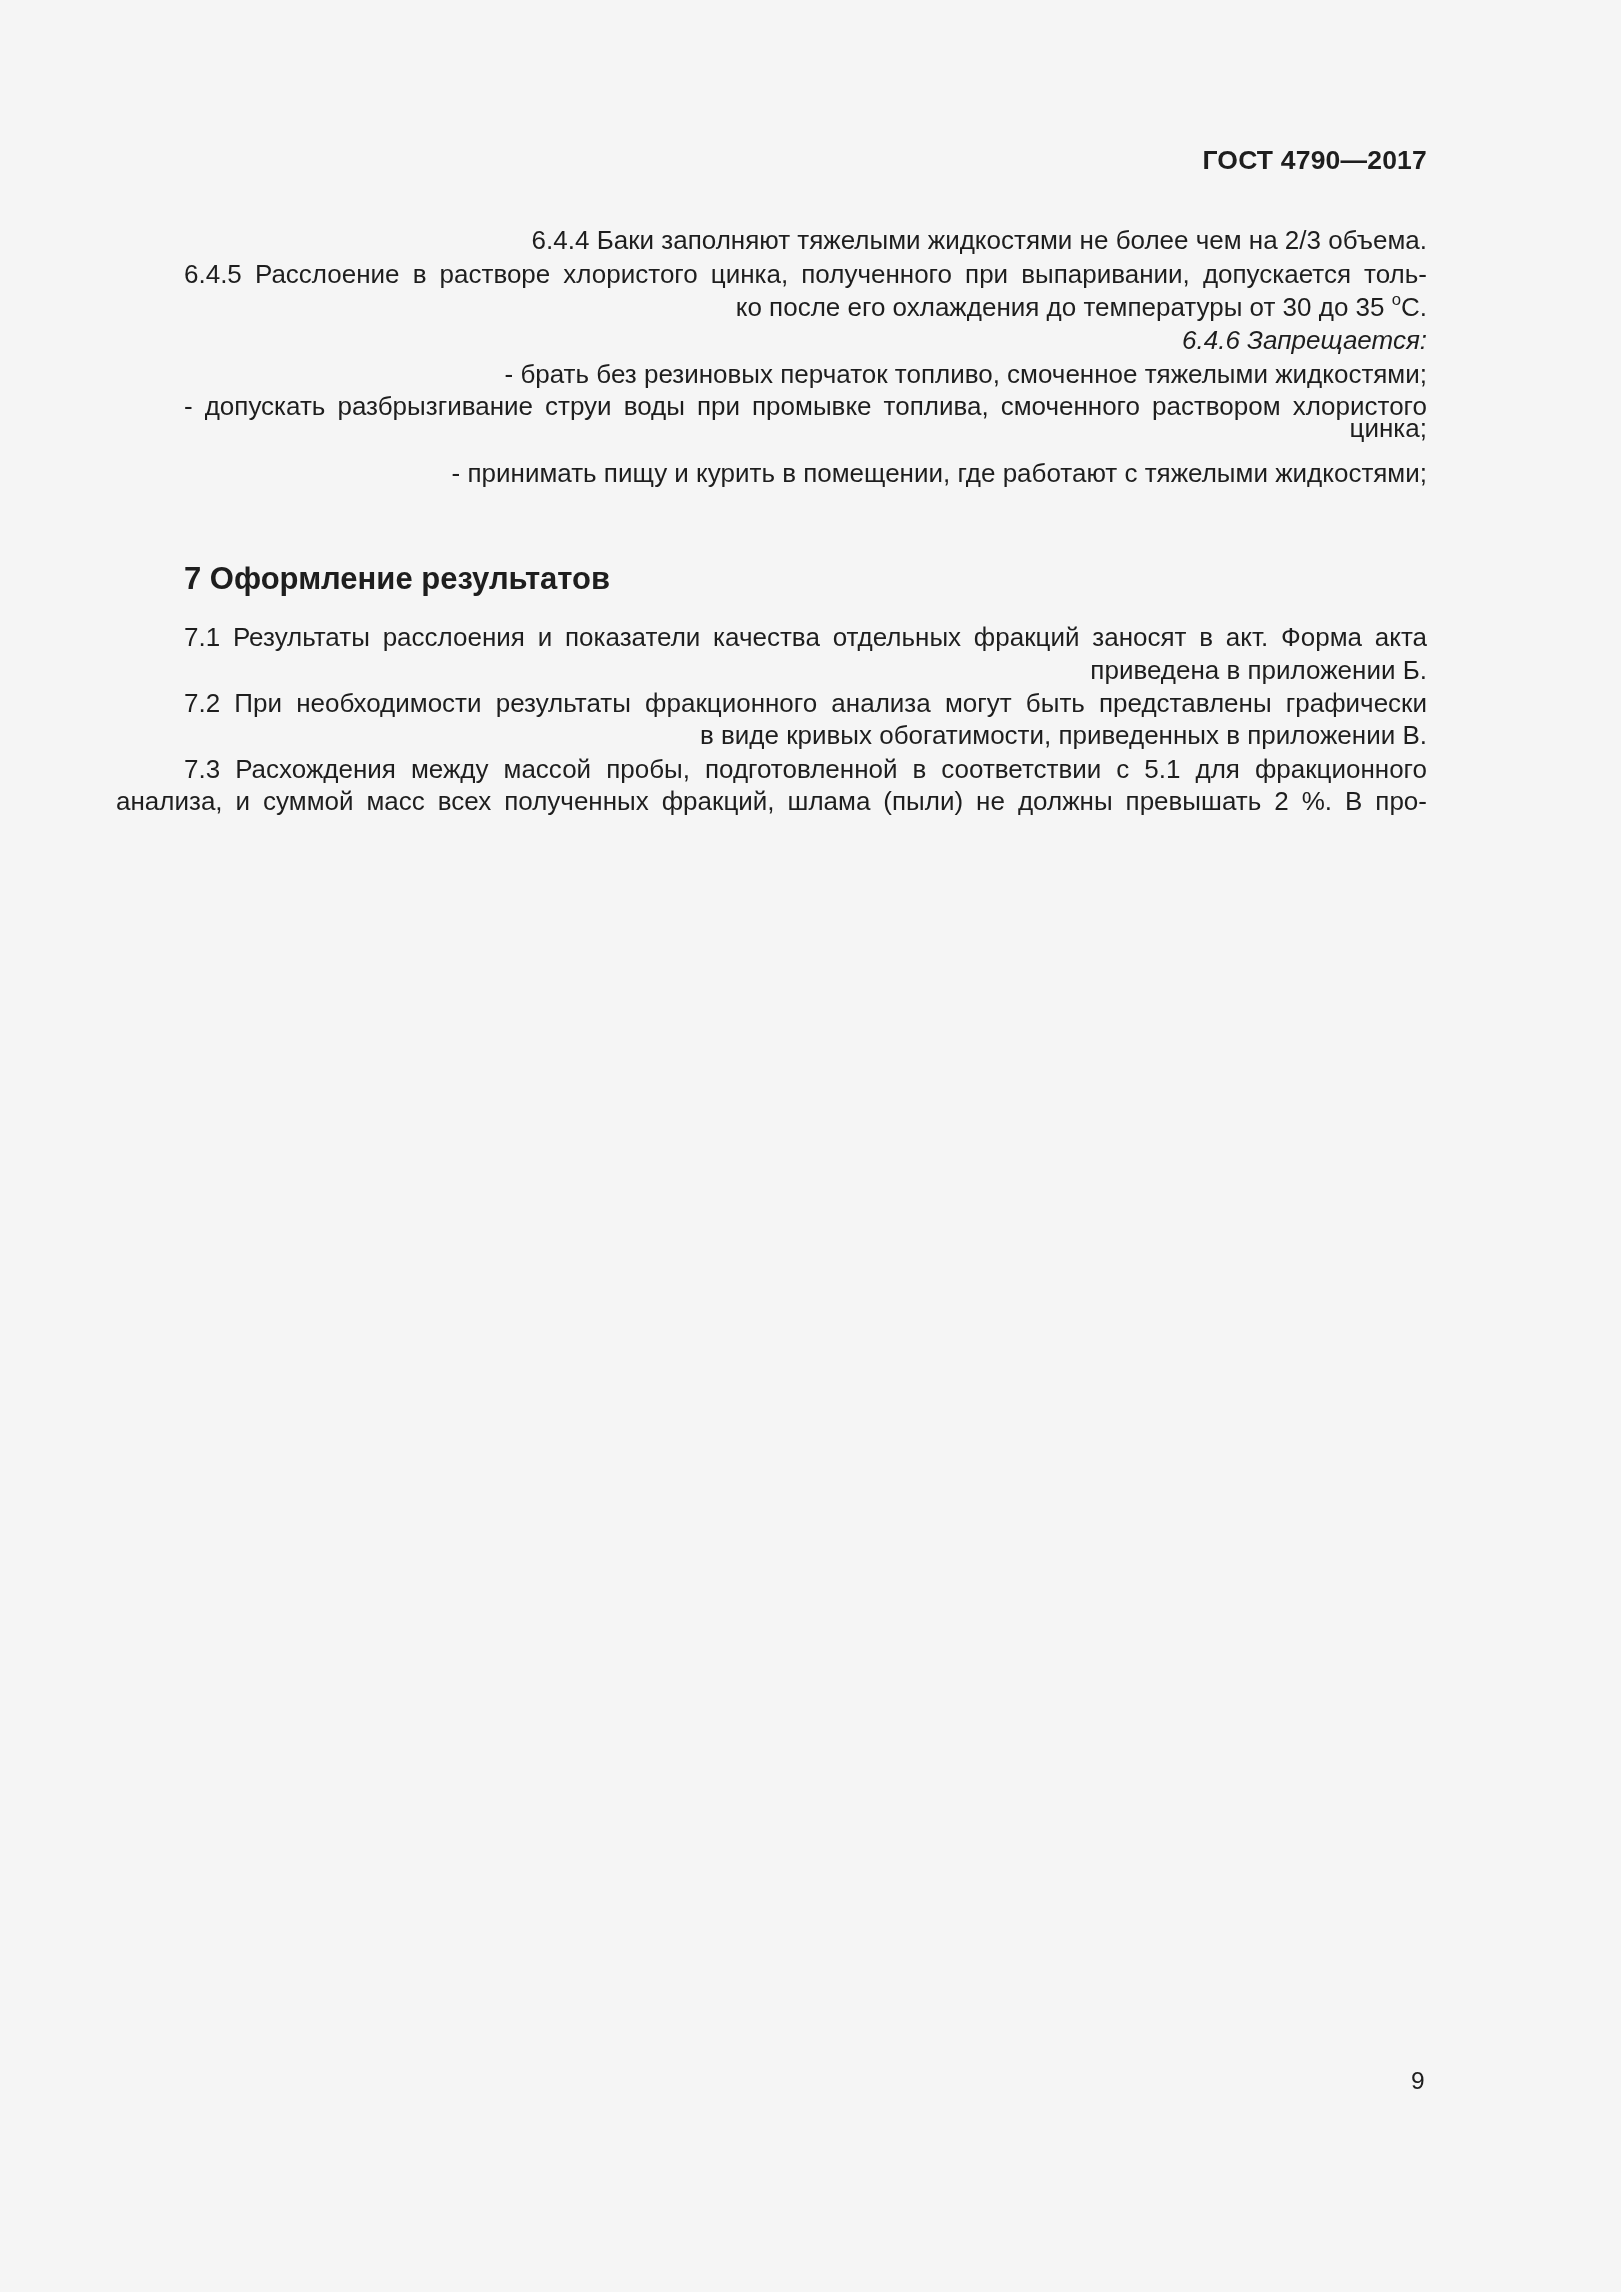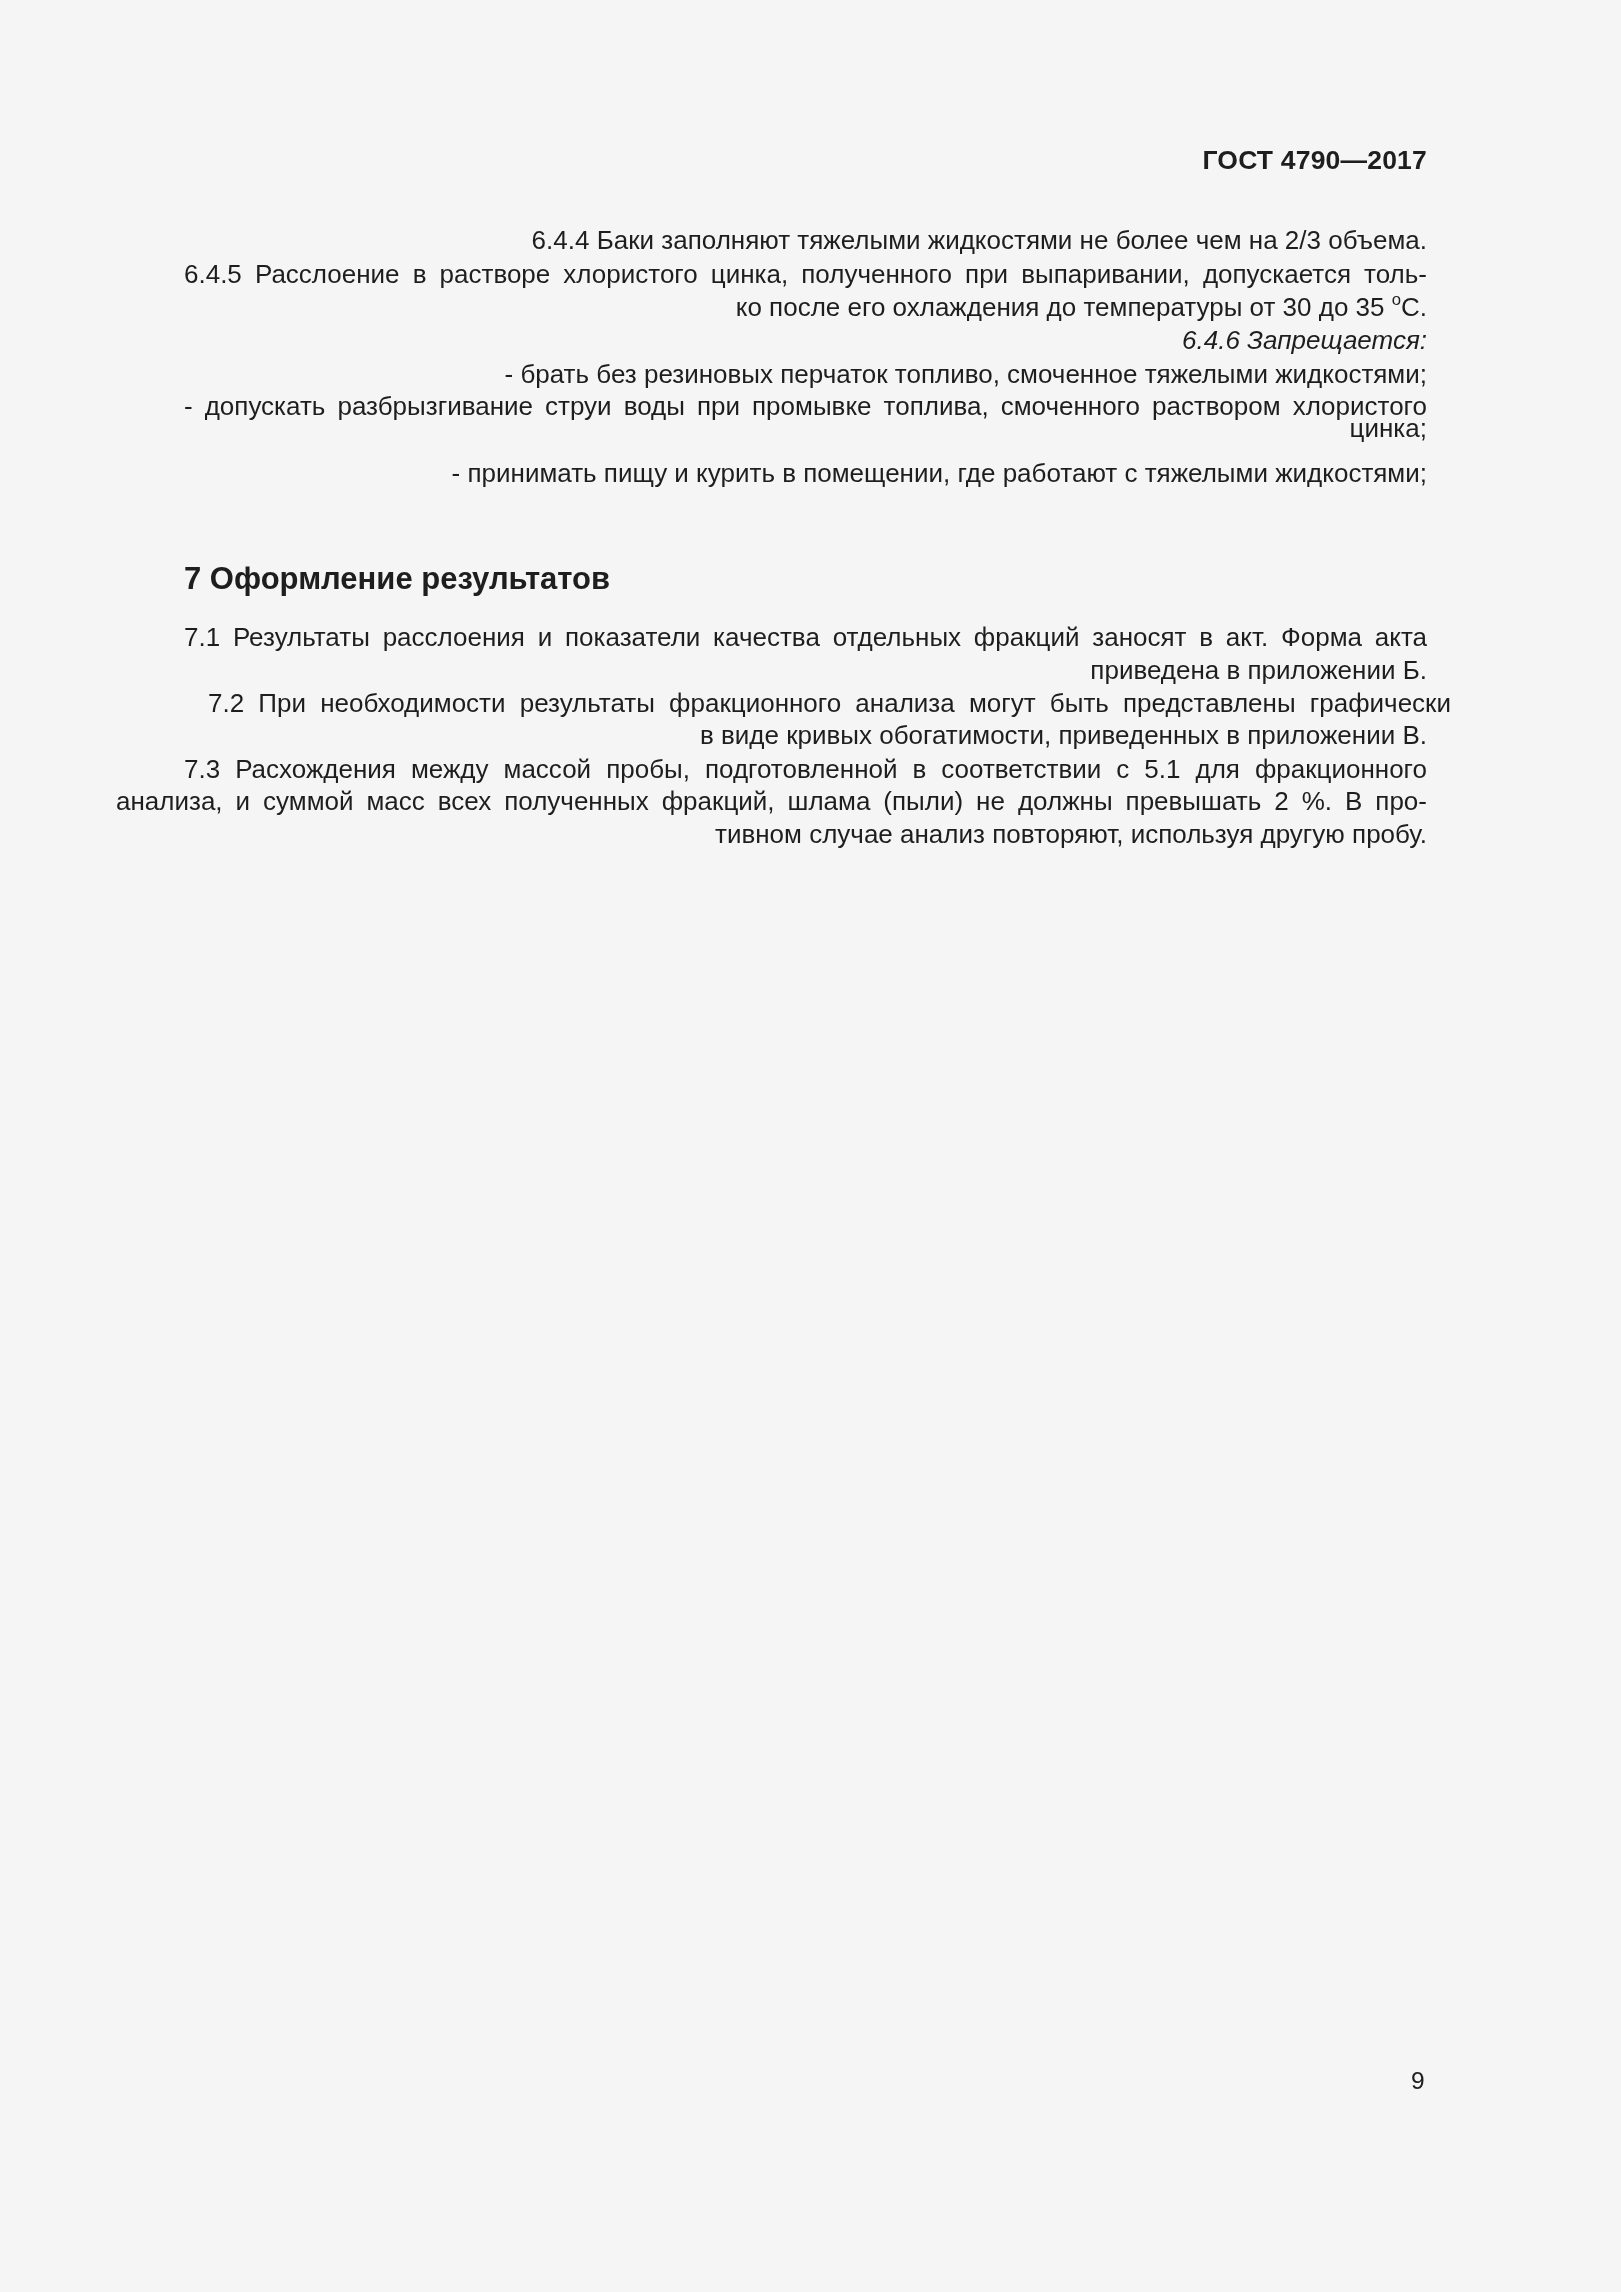--- a/index.html
+++ b/index.html
@@ -91,23 +91,22 @@
   <div class="line indent" style="top:358px;">- брать без резиновых перчаток топливо, смоченное тяжелыми жидкостями;</div>
   <div class="line indent justify" style="top:390px;">- допускать разбрызгивание струи воды при промывке топлива, смоченного раствором хлористого</div>
   <div class="line" style="top:412px;">цинка;</div>
   <div class="line indent" style="top:457px;">- принимать пищу и курить в помещении, где работают с тяжелыми жидкостями;</div>
 
   <div class="section-title">7 Оформление результатов</div>
 
   <div class="line indent justify" style="top:621px;">7.1 Результаты расслоения и показатели качества отдельных фракций заносят в акт. Форма акта</div>
   <div class="line" style="top:654px;">приведена в приложении Б.</div>
 
-  <div class="line indent justify" style="top:687px;margin-left:24px;">7.2 При необходимости результаты фракционного анализа могут быть представлены графически</div>
+  <div class="line indent justify" style="top:687px;">7.2 При необходимости результаты фракционного анализа могут быть представлены графически</div>
   <div class="line" style="top:719px;">в виде кривых обогатимости, приведенных в приложении В.</div>
 
   <div class="line indent justify" style="top:753px;">7.3 Расхождения между массой пробы, подготовленной в соответствии с 5.1 для фракционного</div>
   <div class="line justify" style="top:785px;">анализа, и суммой масс всех полученных фракций, шлама (пыли) не должны превышать 2 %. В про-</div>
-  <div class="line" style="top:818px;">тивном случае анализ повторяют, используя другую пробу.</div>
 
   <div class="page-number">9</div>
 
 </div>
 
 
 </body></html>

